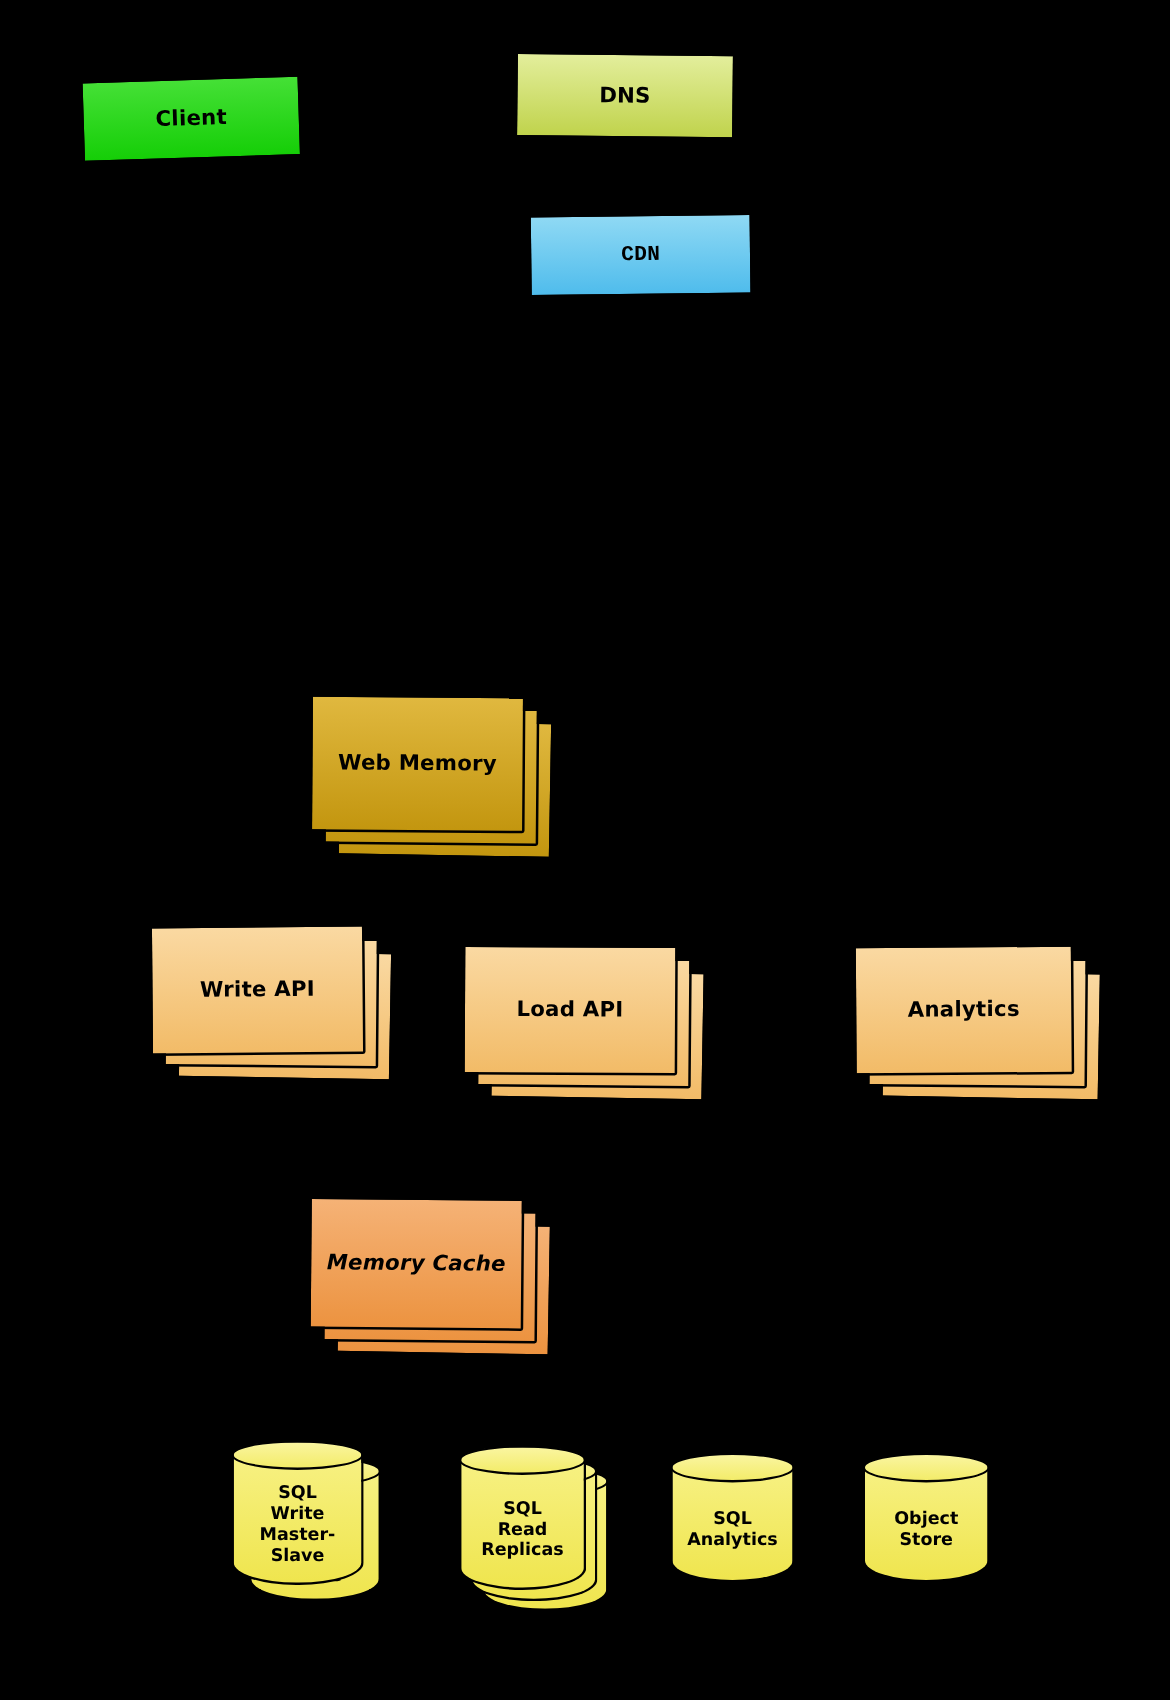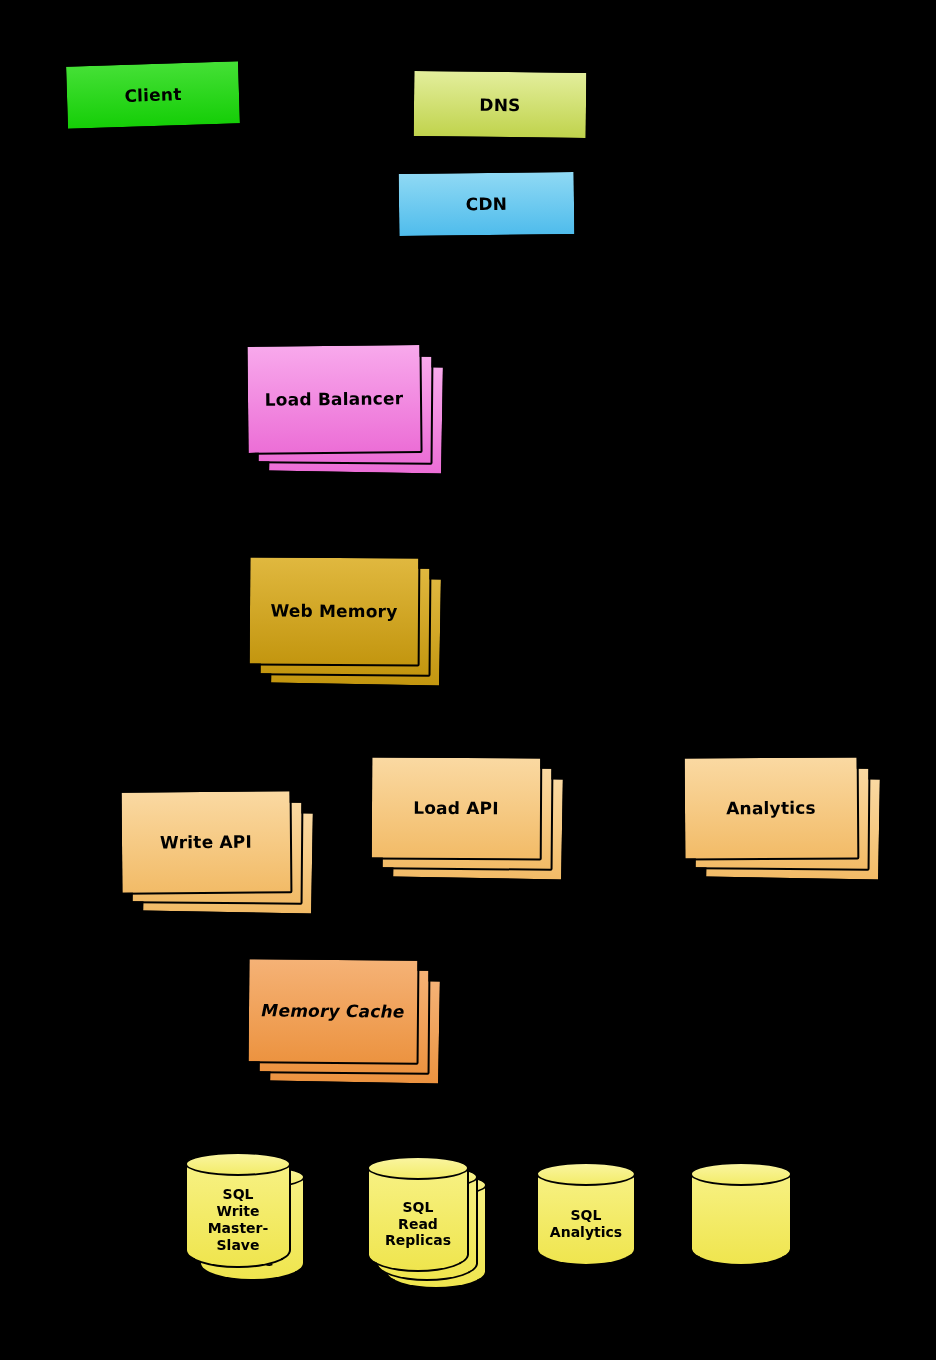--- a/index.html
+++ b/index.html
@@ -44,29 +44,29 @@
   .c-dns    .layer { background: linear-gradient(180deg, #e3ee9c 0%, #c0d34c 100%); }
   .c-cdn    .layer { background: linear-gradient(180deg, #8fd9f4 0%, #4fbcec 100%); }
   .c-lb     .layer { background: linear-gradient(180deg, #f8a9ec 0%, #ec6ed6 100%); }
   .c-ws     .layer { background: linear-gradient(180deg, #e0b83f 0%, #c3960f 100%); }
   .c-api    .layer { background: linear-gradient(180deg, #fad9a2 0%, #f2bb67 100%); }
   .c-mc     .layer { background: linear-gradient(180deg, #f5b276 0%, #ec9340 100%); }
 
   
   .n-client { left: 65px;  top: 62px;  width: 176px; height: 66px; }
   .n-client .l1 { transform: rotate(-1.8deg); }
-  .n-dns    { left: 412px; top: 70px;  width: 176px; height: 69px; }
+  .n-dns    { left: 412px; top: 42px;  width: 176px; height: 69px; }
   .n-dns .l1 { transform: rotate(0.6deg); }
-  .n-cdn    { left: 397px; top: 171px; width: 179px; height: 66px; }
+  .n-cdn    { left: 423px; top: 171px; width: 179px; height: 66px; font-family: Liberation Mono, monospace; }
   .n-cdn .l1 { transform: rotate(-0.7deg); }
   .n-lb     { left: 246px; top: 344px; width: 176px; height: 110px; }
   .n-lb .l1 { transform: rotate(-0.6deg); }
   .n-ws     { left: 248px; top: 556px; width: 172px; height: 110px; }
   .n-ws .l1 { transform: rotate(0.4deg); }
-  .n-write  { left: 120px; top: 790px; width: 172px; height: 104px; }
+  .n-write  { left: 120px; top: 740px; width: 172px; height: 104px; }
   .n-write .l1 { transform: rotate(-0.5deg); }
   .n-read   { left: 370px; top: 756px; width: 172px; height: 104px; }
   .n-read .l1 { transform: rotate(0.3deg); }
   .n-analytics { left: 683px; top: 756px; width: 176px; height: 104px; }
   .n-analytics .l1 { transform: rotate(-0.4deg); }
   .n-mc     { left: 247px; top: 958px; width: 172px; height: 106px; font-style: italic; }
   .n-mc .l1 { transform: rotate(0.5deg); }
 
   
   .cylgroup { position: absolute; }
@@ -142,27 +142,20 @@
       <span class="lbl">DNS</span>
     </div>
   </div>
 
   <div class="node n-cdn c-cdn">
     <div class="layer l1">
       <span class="lbl">CDN</span>
     </div>
   </div>
 
-  <div class="node n-lb c-lb">
-    <div class="layer l3"></div>
-    <div class="layer l2"></div>
-    <div class="layer l1">
-      <span class="lbl">Load Balancer</span>
-    </div>
-  </div>
 
   <div class="node n-ws c-ws">
     <div class="layer l3"></div>
     <div class="layer l2"></div>
     <div class="layer l1">
       <span class="lbl">Web Memory</span>
     </div>
   </div>
 
   <div class="node n-write c-api">
@@ -237,16 +230,18 @@
       <div class="tube"></div>
       <span class="cyl-lbl">SQL
 Analytics</span>
     </div>
   </div>
 
   <div class="cylgroup n-objectstore">
     <div class="cyl front">
       <div class="lid"></div>
       <div class="tube"></div>
+      <span class="cyl-lbl">Object
+Store</span>
     </div>
   </div>
 
 </div>
 
 </body></html>

